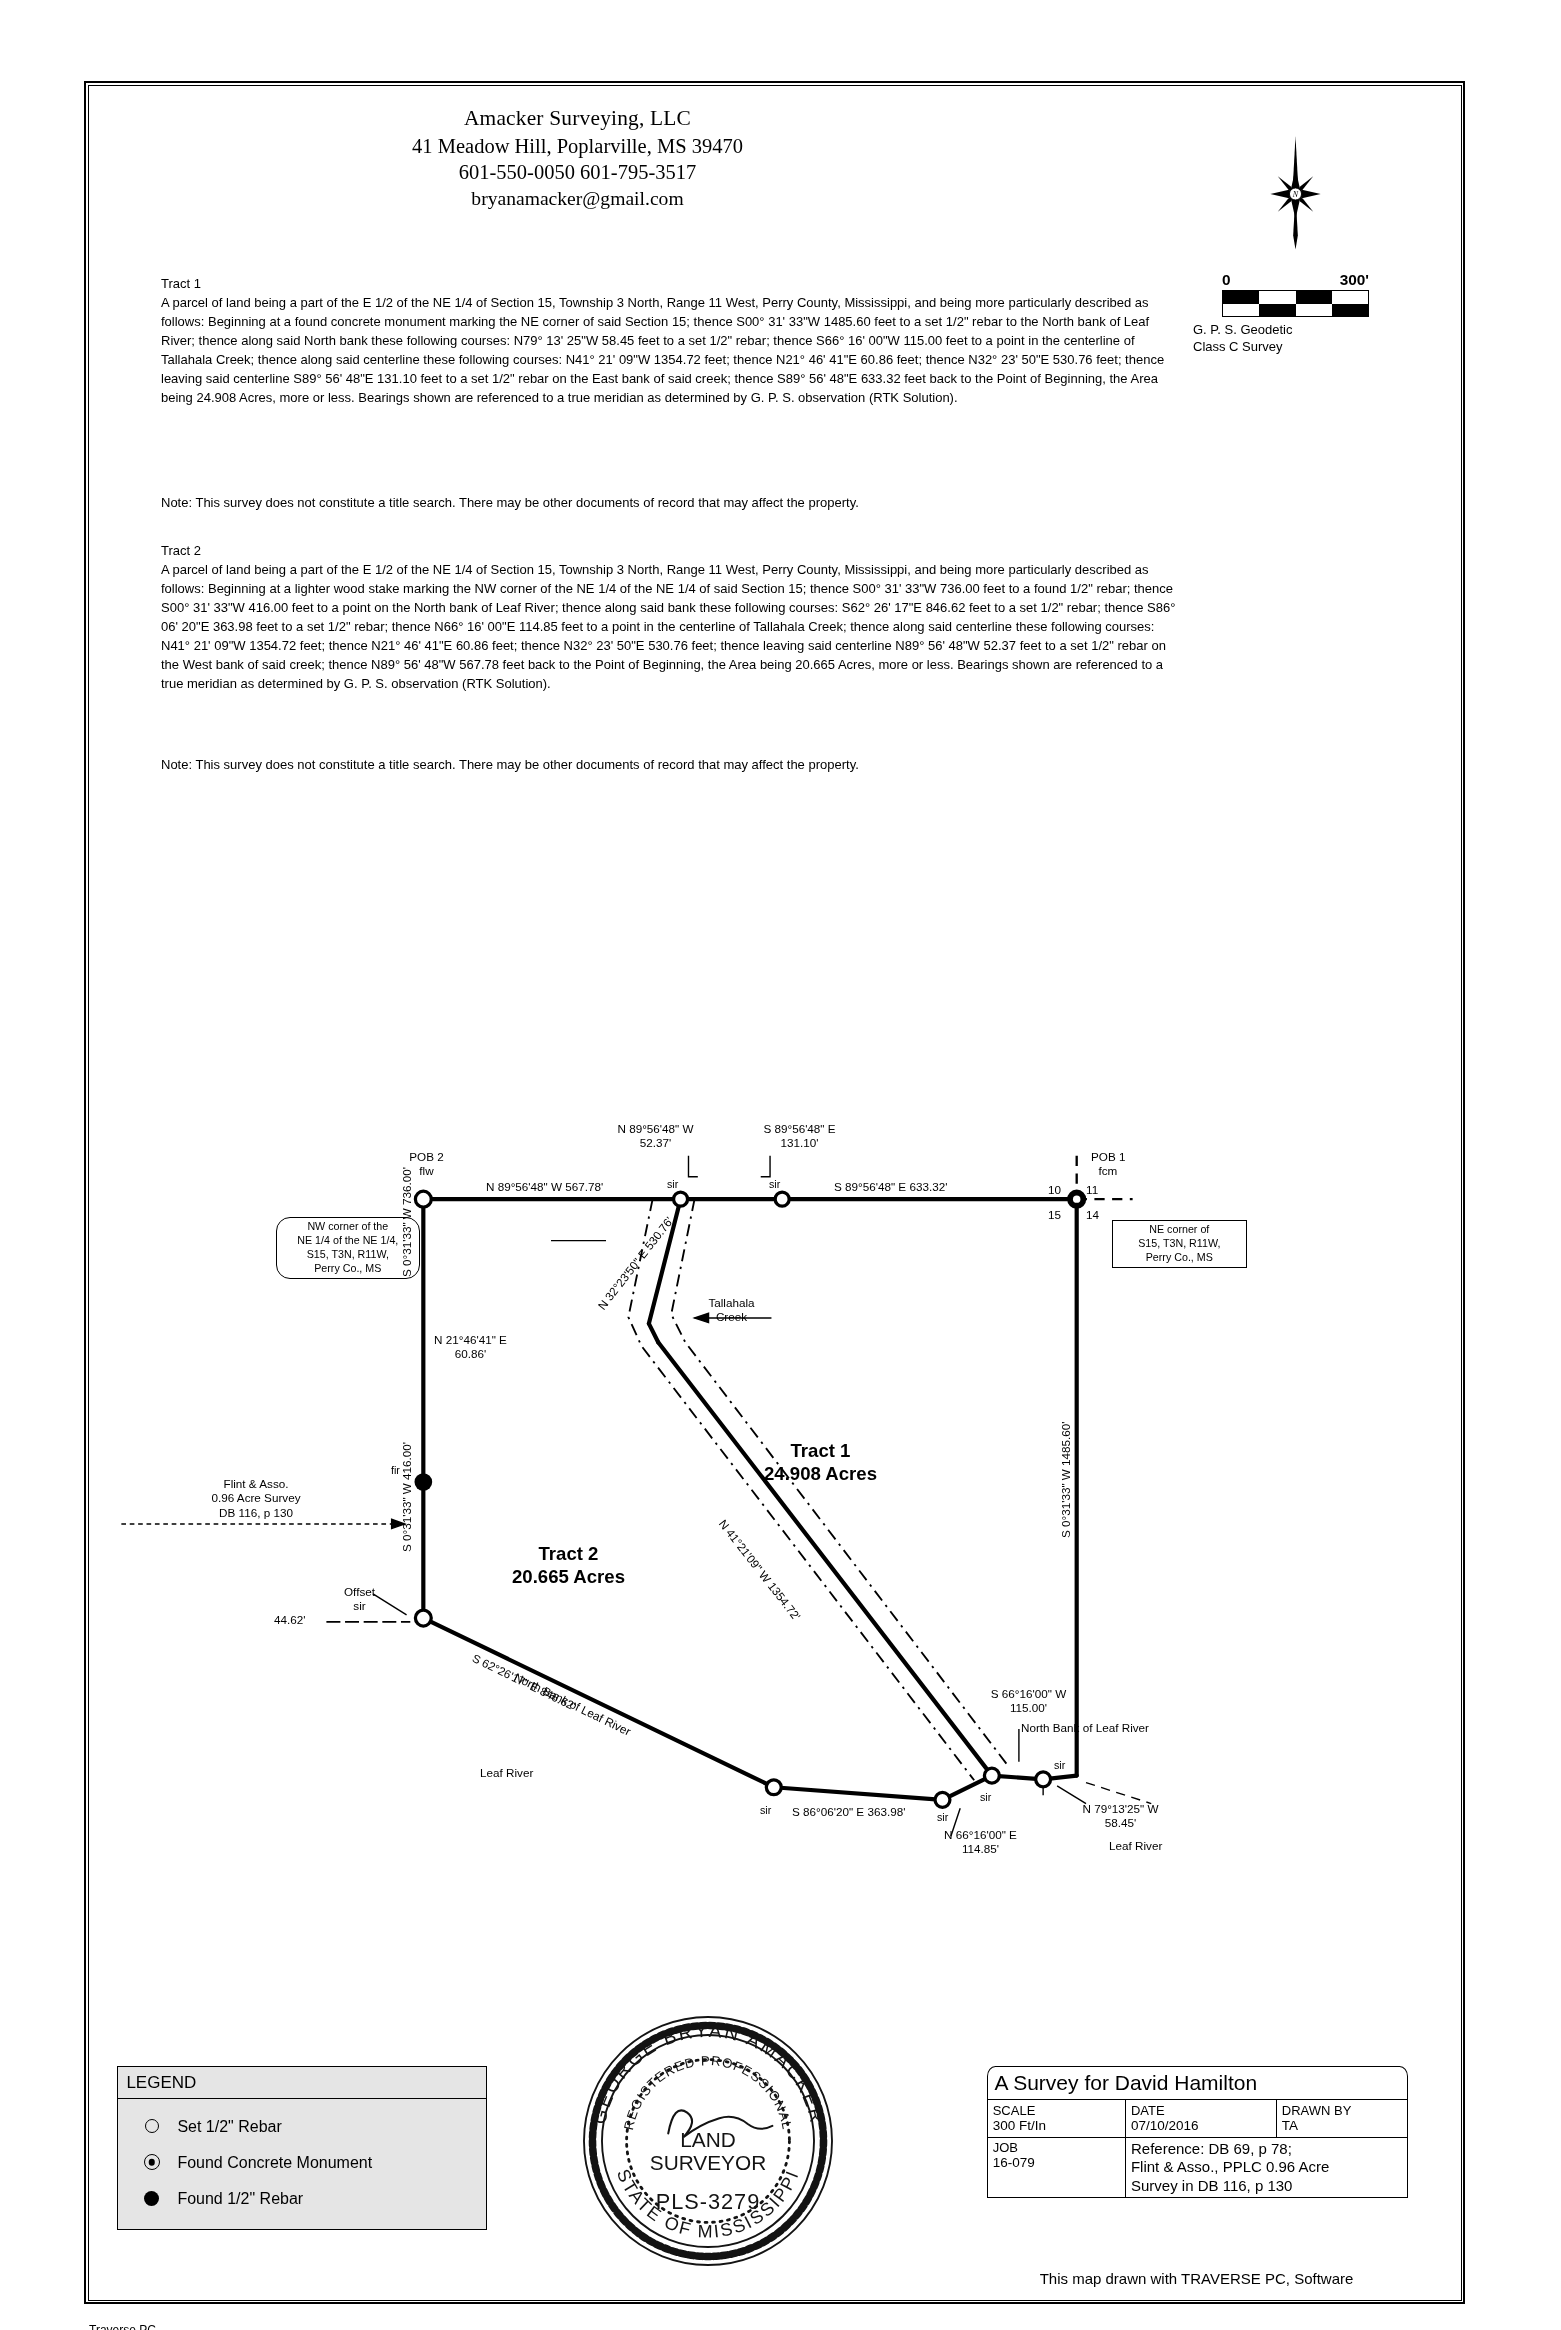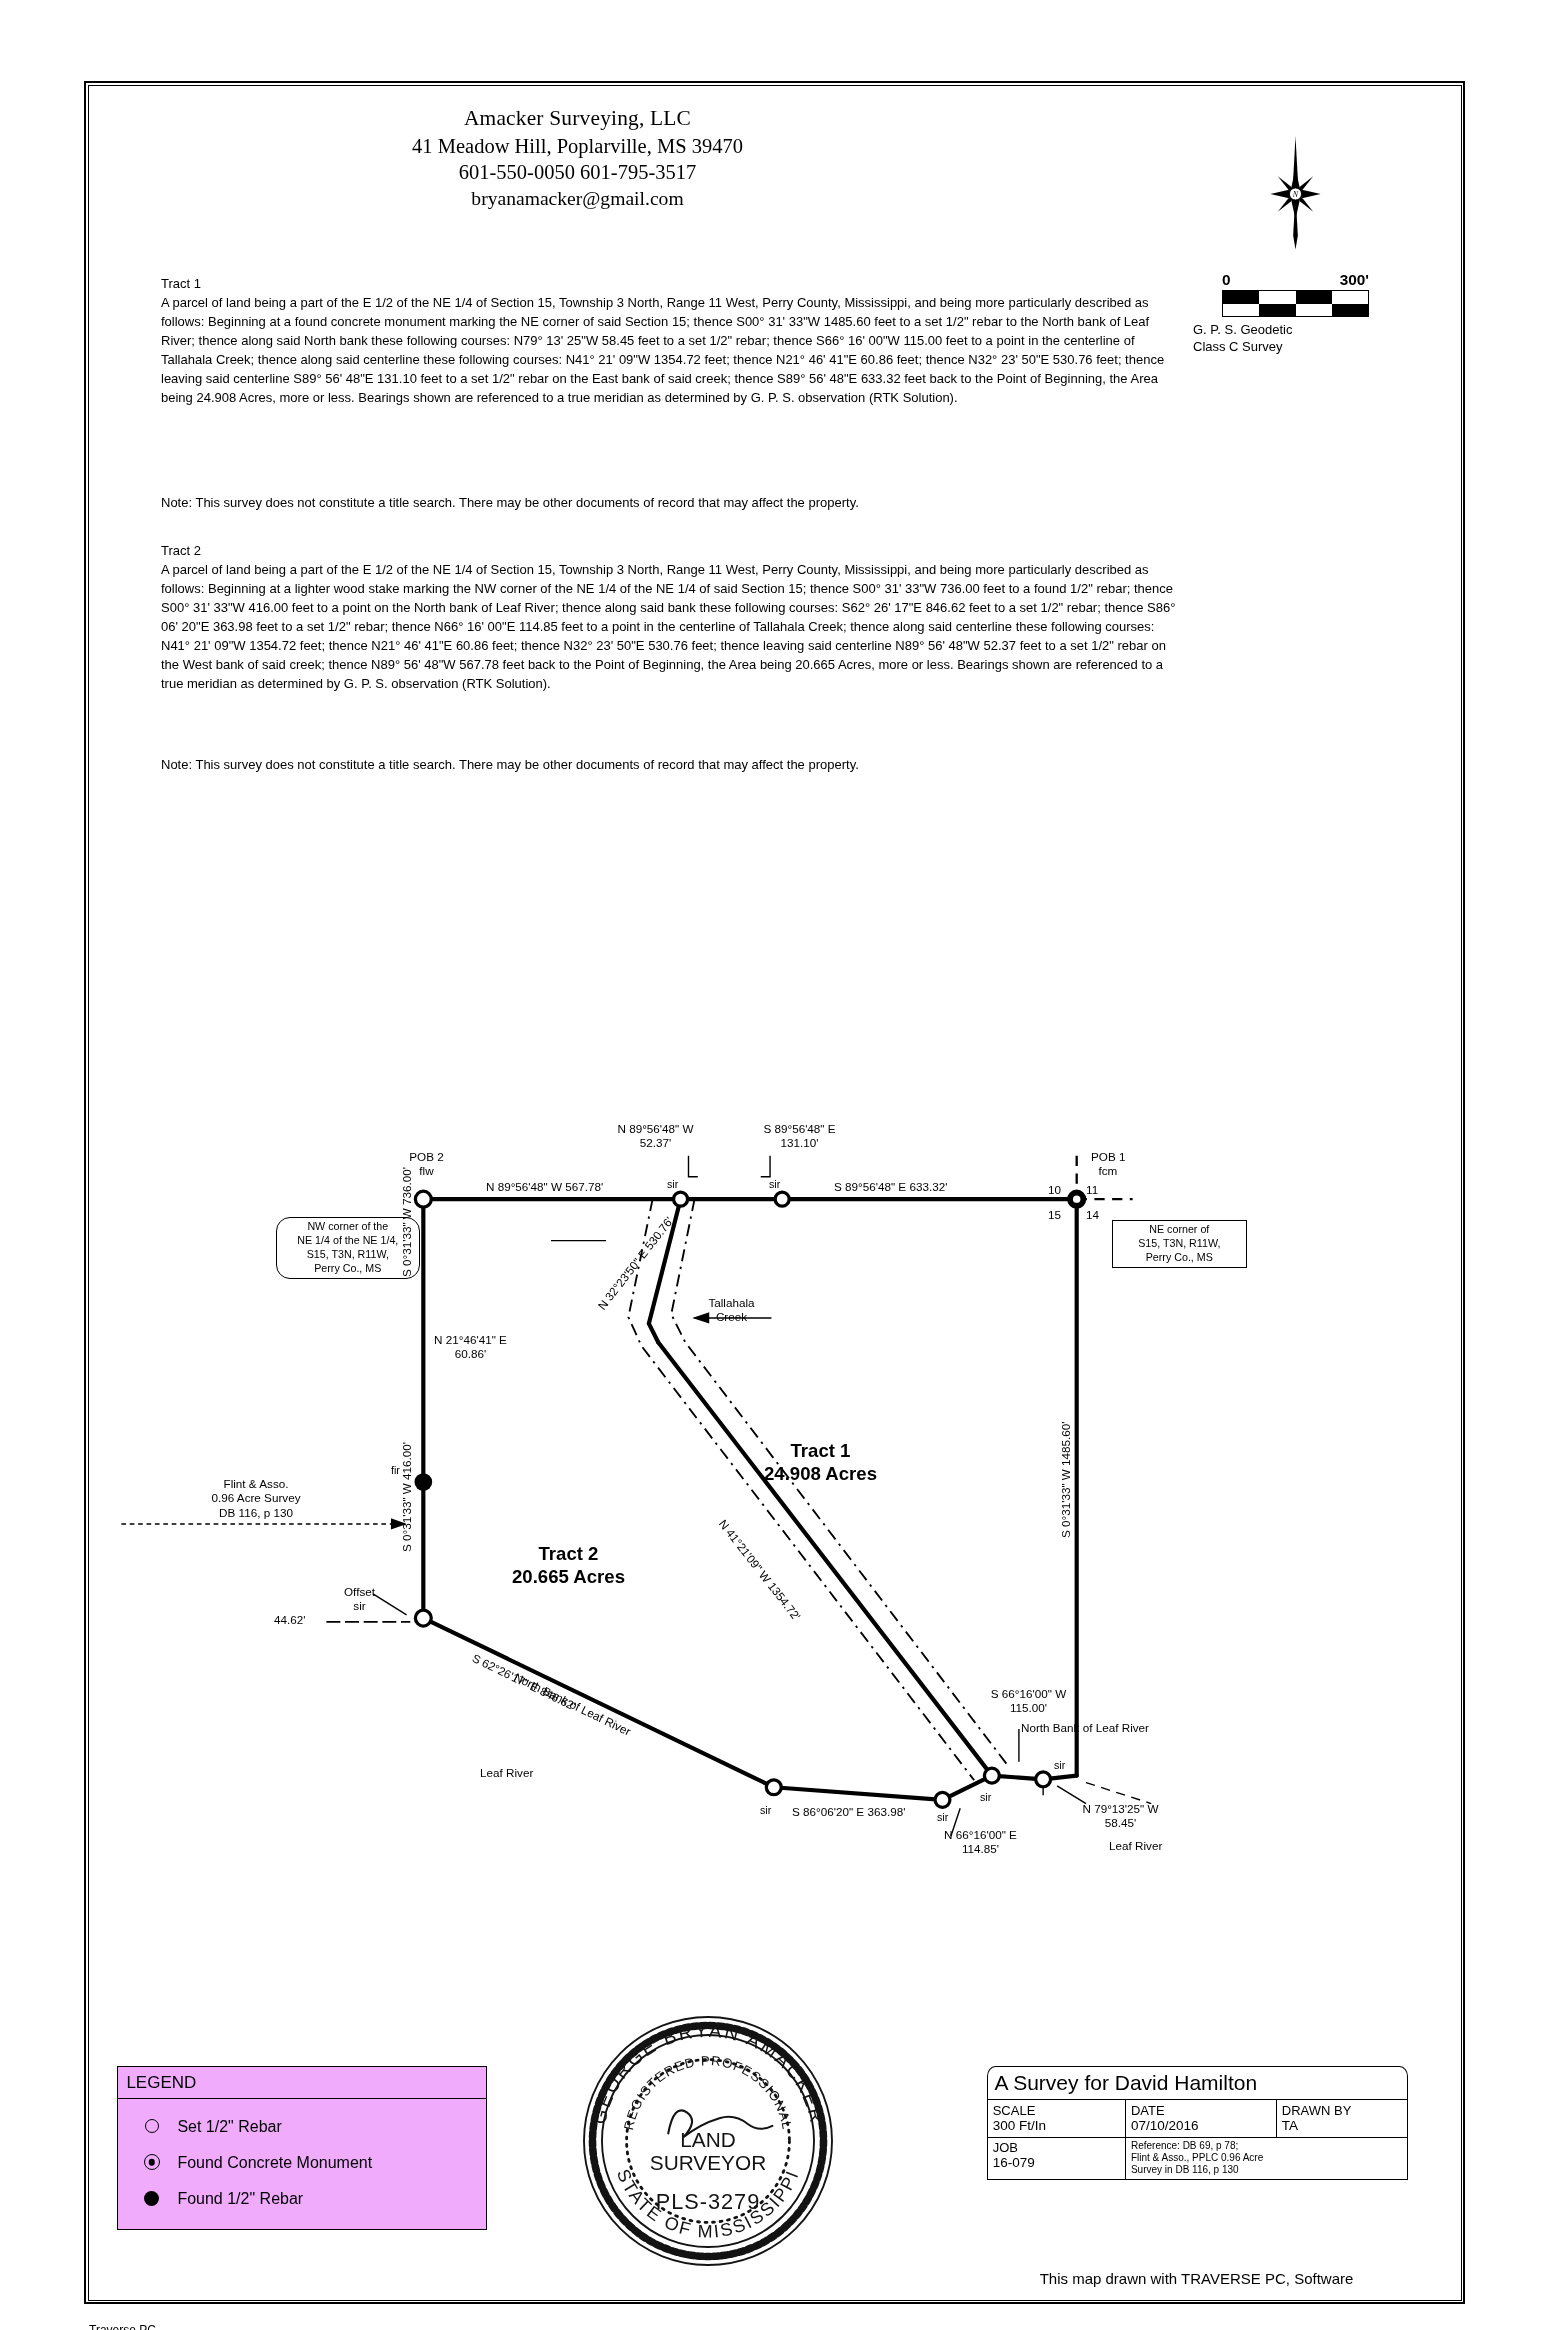--- a/index.html
+++ b/index.html
@@ -42,21 +42,21 @@
   #plat{position:absolute;left:0;top:1016px;width:1562px;height:960px;}
   .lbl{position:absolute;font-size:11.7px;white-space:nowrap;line-height:1.22;
     font-family:"Liberation Sans",sans-serif;}
   .lbl.c{text-align:center;}
   .lbl.big{font-size:18.6px;font-weight:bold;text-align:center;}
   .lbl.sm{font-size:10.7px;}
   .boxlbl{position:absolute;border:0.9px solid #000;font-size:10.7px;text-align:center;
     line-height:1.30;padding:2.3px 3.3px;background:#fff;white-space:nowrap;}
 
   
-  #legend{position:absolute;left:117px;top:2066px;width:368px;border:1.4px solid #000;background:#f0abfc;}
+  #legend{position:absolute;left:117px;top:2066px;width:368px;border:1.4px solid #000;background:#e5e5e5;}
   #legend-hd{border-bottom:1.4px solid #000;padding:5.6px 8.4px;font-size:17px;}
   #legend-body{padding:10.3px 8.4px 12px 8.4px;}
   .leg-row{display:flex;align-items:center;height:36px;}
   .leg-sym{width:51px;text-align:center;flex:0 0 51px;}
   .leg-txt{font-size:16px;}
   .sym-open{display:inline-block;width:12px;height:12px;border:1.9px solid #000;border-radius:50%;}
   .sym-fill{display:inline-block;width:15px;height:15px;background:#000;border-radius:50%;}
   .sym-mon{display:inline-block;width:14px;height:14px;border:1.9px solid #000;border-radius:50%;
     position:relative;}
   .sym-mon::after{content:"";position:absolute;left:50%;top:50%;width:6.5px;height:6.5px;
@@ -68,21 +68,21 @@
   
   #titleblock{position:absolute;left:987px;top:2066px;width:419px;border:1.4px solid #000;
     border-radius:8.4px 8.4px 0 0/10.3px 10.3px 0 0;background:#fff;overflow:hidden;}
   #tb-title{font-size:21px;padding:3.7px 5.6px 4.7px 6.5px;border-bottom:1.4px solid #000;white-space:nowrap;}
   .tb-row{display:flex;border-bottom:1.4px solid #000;}
   .tb-row:last-child{border-bottom:none;}
   .tb-cell{border-right:1.4px solid #000;padding:2.3px 4.7px;box-sizing:border-box;}
   .tb-cell:last-child{border-right:none;}
   .tb-k{font-size:13px;line-height:1.18;}
   .tb-v{font-size:13.5px;line-height:1.22;}
-  .tb-ref{font-size:10px;line-height:1.22;}
+  .tb-ref{font-size:15px;line-height:1.22;}
   #tb-foot{position:absolute;left:987px;top:2270px;width:419px;text-align:center;font-size:15px;}
 
   #traverse-pc{position:absolute;left:89px;top:2323px;font-size:12px;}
 </style>
 </head>
 <body>
 
 <div id="page">
 
   <div id="sheet-border"></div>

